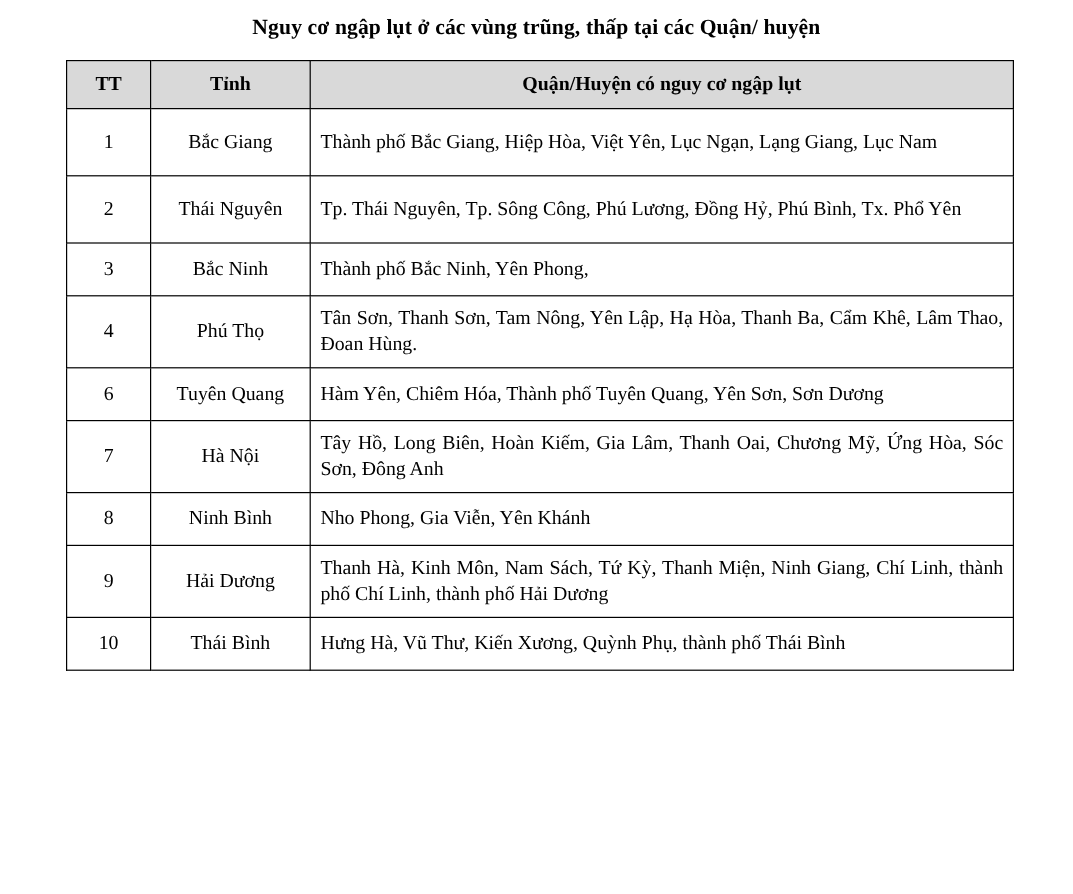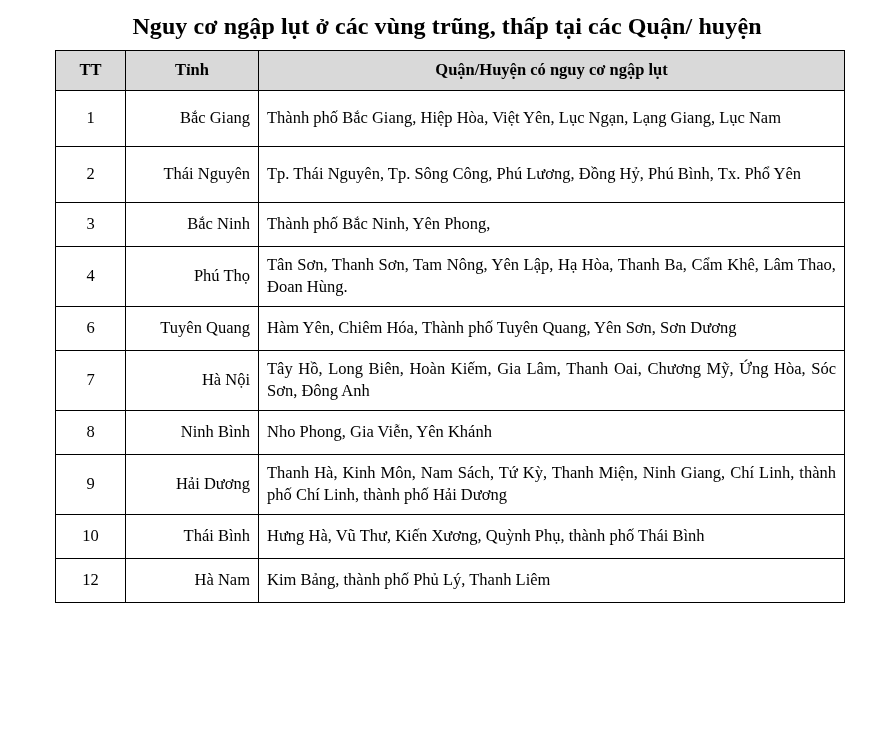--- a/index.html
+++ b/index.html
@@ -16,21 +16,21 @@
   }
   .page {
     position: relative;
     width: 894px;
     height: 745px;
     box-sizing: border-box;
   }
   .doc-title {
     text-align: center;
     font-weight: bold;
-    font-size: 24px;
+    font-size: 18px;
     line-height: 1.2;
     letter-spacing: 0.1px;
     padding: 12px 40px 0 40px;
     margin: 0;
     color: #000;
   }
   .table-wrap {
     position: absolute;
     left: 55px;
     top: 50px;
@@ -61,21 +61,21 @@
   col.c-tt    { width: 70px; }
   col.c-tinh  { width: 133px; }
   col.c-dist  { width: 586px; }
 
   td.cell-tt {
     text-align: center;
     padding-left: 2px;
     padding-right: 2px;
   }
   td.cell-tinh {
-    text-align: right;
+    text-align: center;
     padding-left: 14px;
   }
   td.cell-dist {
     text-align: justify;
     text-align-last: left;
     padding-left: 10px;
     padding-right: 9px;
     margin-left: 38px;
   }
   tbody tr { height: 44px; }
@@ -141,22 +141,17 @@
           <tr class="two-line">
             <td class="cell-tt">9</td>
             <td class="cell-tinh">Hải Dương</td>
             <td class="cell-dist">Thanh Hà, Kinh Môn, Nam Sách, Tứ Kỳ, Thanh Miện, Ninh Giang, Chí Linh, thành phố Chí Linh, thành phố Hải Dương</td>
           </tr>
           <tr>
             <td class="cell-tt">10</td>
             <td class="cell-tinh">Thái Bình</td>
             <td class="cell-dist">Hưng Hà, Vũ Thư, Kiến Xương, Quỳnh Phụ, thành phố Thái Bình</td>
           </tr>
-          <tr>
-            <td class="cell-tt">12</td>
-            <td class="cell-tinh">Hà Nam</td>
-            <td class="cell-dist">Kim Bảng, thành phố Phủ Lý, Thanh Liêm</td>
-          </tr>
         </tbody>
     </table>
   </div>
 
 </div>
 
 </body></html>

